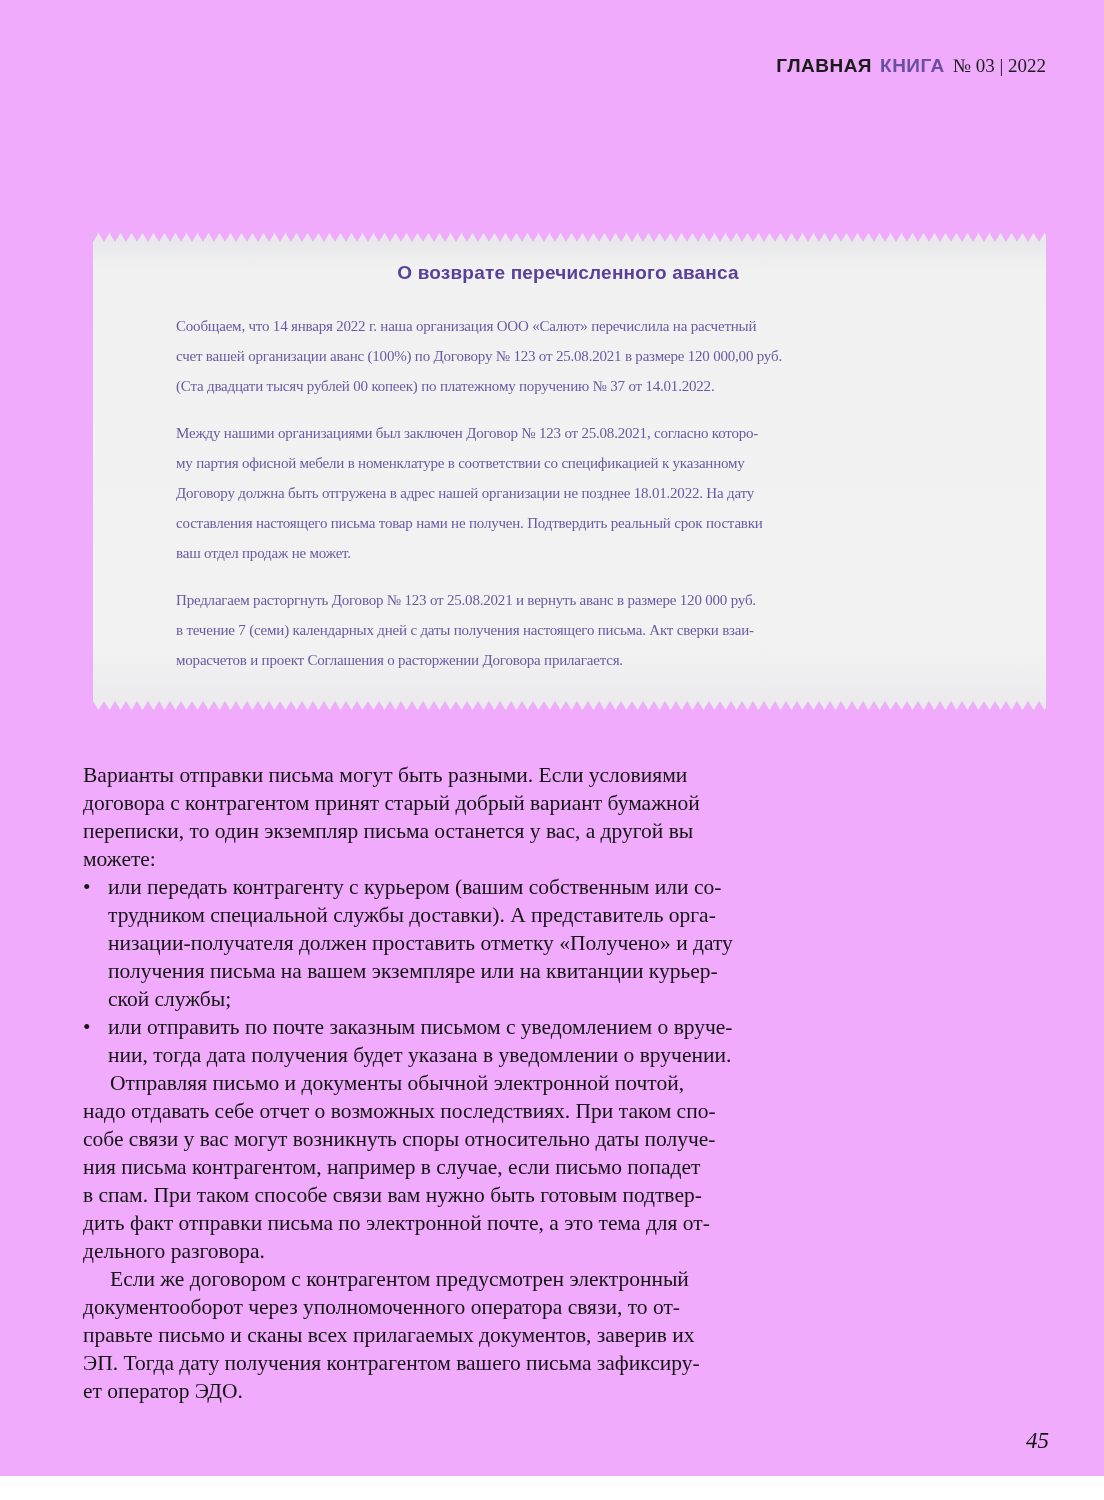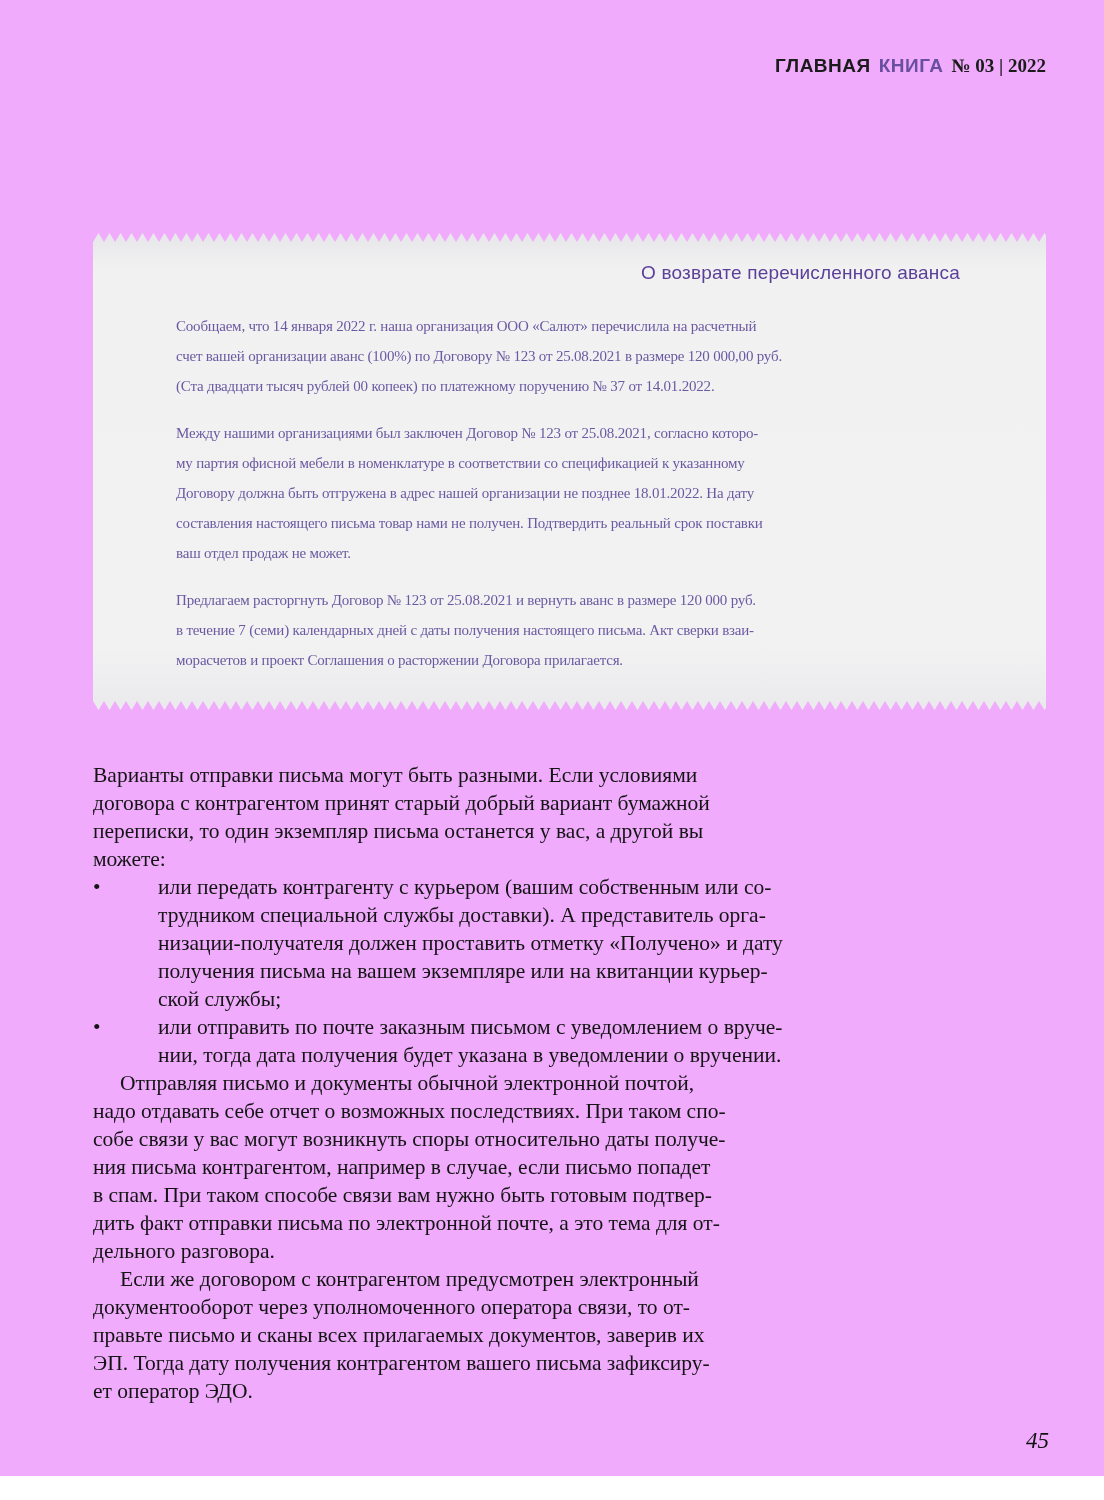--- a/index.html
+++ b/index.html
@@ -4,47 +4,47 @@
 <style>
   html,body{margin:0;padding:0;background:#ffffff;}
   .page{position:relative;width:1104px;height:1476px;background:#f0abfc;
         font-family:"Liberation Serif",serif;color:#141414;overflow:hidden;}
 
   
   .header{position:absolute;top:55px;right:58px;display:flex;align-items:baseline;gap:8px;
           font-size:19px;white-space:nowrap;}
   .brand-primary{font-family:"Liberation Sans",sans-serif;font-weight:bold;letter-spacing:.5px;color:#1b1b1b;}
   .brand-accent{font-family:"Liberation Sans",sans-serif;font-weight:bold;letter-spacing:.5px;color:#6a4fa0;}
-  .issue{font-family:"Liberation Serif",serif;font-weight:bold;color:#1b1b1b;}
+  .issue{font-family:"Liberation Serif",serif;font-weight:normal;color:#1b1b1b;}
 
   
   .intro{position:absolute;left:93px;top:132px;width:718px;
          font-size:21.5px;line-height:31px;white-space:pre-line;}
 
   
   .letter-box{position:absolute;left:93px;top:233px;width:953px;}
   .teeth{display:block;}
   .box-body{background:linear-gradient(180deg,#e9e9eb 0px,#f1f1f2 26px,#f2f2f3 88%,#ebebed 100%);
             padding:20px 86px 26px 83px;box-sizing:border-box;}
-  .box-title{font-family:"Liberation Sans",sans-serif;font-weight:normal;font-size:19px;
-             color:#5b3f99;text-align:right;margin:0 0 27px 0;letter-spacing:.2px;}
+  .box-title{font-family:"Liberation Sans",sans-serif;font-weight:bold;font-size:19px;
+             color:#5b3f99;text-align:center;margin:0 0 27px 0;letter-spacing:.2px;}
   .box-p{font-family:Liberation Serif, serif;font-size:15px;line-height:30px;
          color:#6b5aa1;letter-spacing:-0.2px;white-space:pre-line;margin:0 0 17px 0;}
   .box-p:last-child{margin-bottom:0;}
 
   
   .section-heading{position:absolute;left:93px;top:702px;margin:0;
                    font-size:28px;font-weight:bold;letter-spacing:-0.3px;color:#111;}
-  .body-col{position:absolute;left:93px;top:761px;width:718px;
+  .body-col{position:absolute;left:83px;top:761px;width:718px;
             font-size:21.5px;line-height:28px;color:#141414;}
   .lead,.para{white-space:pre-line;margin:0;}
   .indent{text-indent:27px;}
   .bullet-row{display:flex;}
   .bullet-glyph{flex:none;width:25px;}
-  .bullet-text{flex:1;white-space:pre-line;margin-left:40px;}
+  .bullet-text{flex:1;white-space:pre-line;}
 
   
   .page-number{position:absolute;top:1428px;right:55px;font-size:23px;color:#111;font-style:italic;}
 </style>
 </head>
 <body>
 
 <div class="page">
 
   <div class="header">

